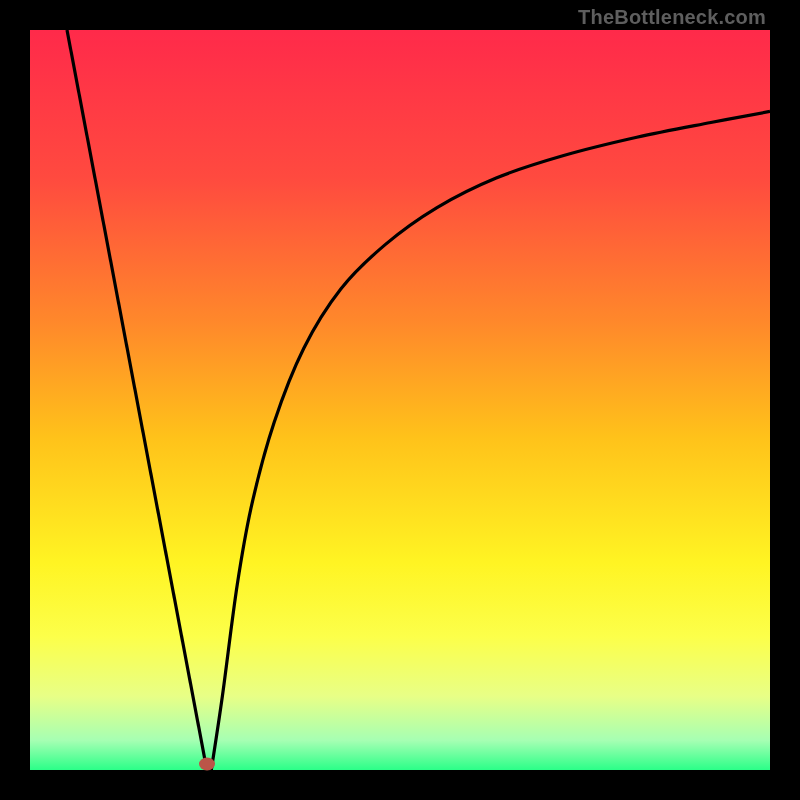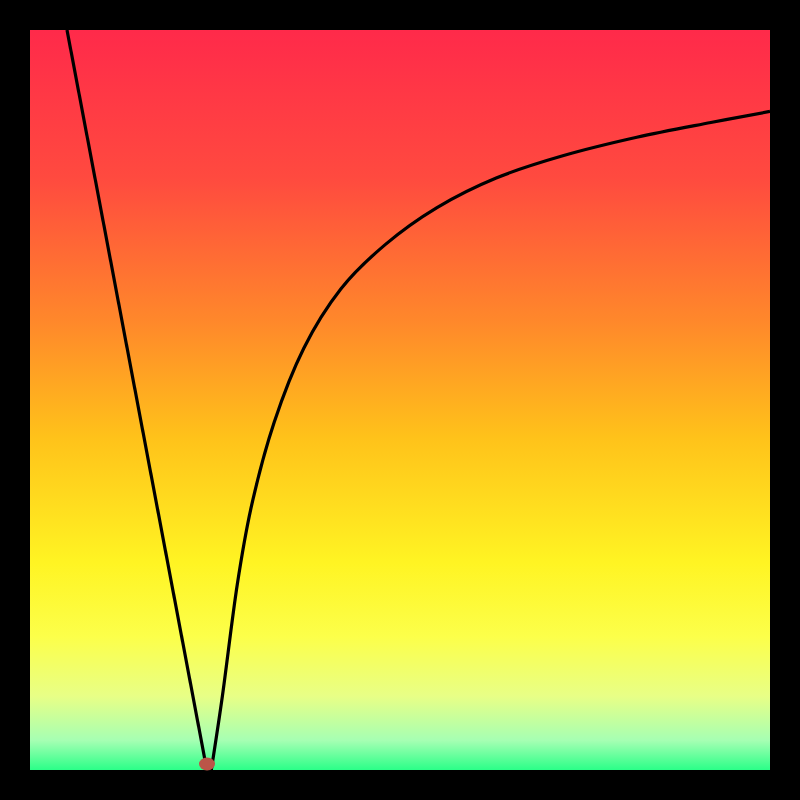--- a/index.html
+++ b/index.html
@@ -77,14 +77,15 @@
 
     <svg class="curve-layer" viewBox="0 0 740 740" preserveAspectRatio="none">
       <path d="M 37.00 0.00 L 176.86 740.00" fill="none" stroke="#000" stroke-width="3.2"></path>
       <path d="M 181.30 740.00 C 183.15 727.67, 188.08 696.83, 192.40 666.00 C 196.72 635.17, 202.27 587.07, 207.20 555.00 C 212.13 522.93, 215.83 500.73, 222.00 473.60 C 228.17 446.47, 235.57 418.10, 244.20 392.20 C 252.83 366.30, 262.70 340.40, 273.80 318.20 C 284.90 296.00, 297.23 276.27, 310.80 259.00 C 324.37 241.73, 339.17 228.17, 355.20 214.60 C 371.23 201.03, 388.50 188.70, 407.00 177.60 C 425.50 166.50, 445.23 156.63, 466.20 148.00 C 487.17 139.37, 509.37 132.58, 532.80 125.80 C 556.23 119.02, 582.13 112.85, 606.80 107.30 C 631.47 101.75, 658.60 96.82, 680.80 92.50 C 703.00 88.18, 730.13 83.25, 740.00 81.40" fill="none" stroke="#000" stroke-width="3.2"></path>
     </svg>
 
     <div class="marker" style="left: 176.86px; top: 734.08px; background: rgb(187, 85, 72);"></div>
 
   </div>
 
+  <div class="watermark">TheBottleneck.com</div>
 
 </div>
 
 </body></html>

